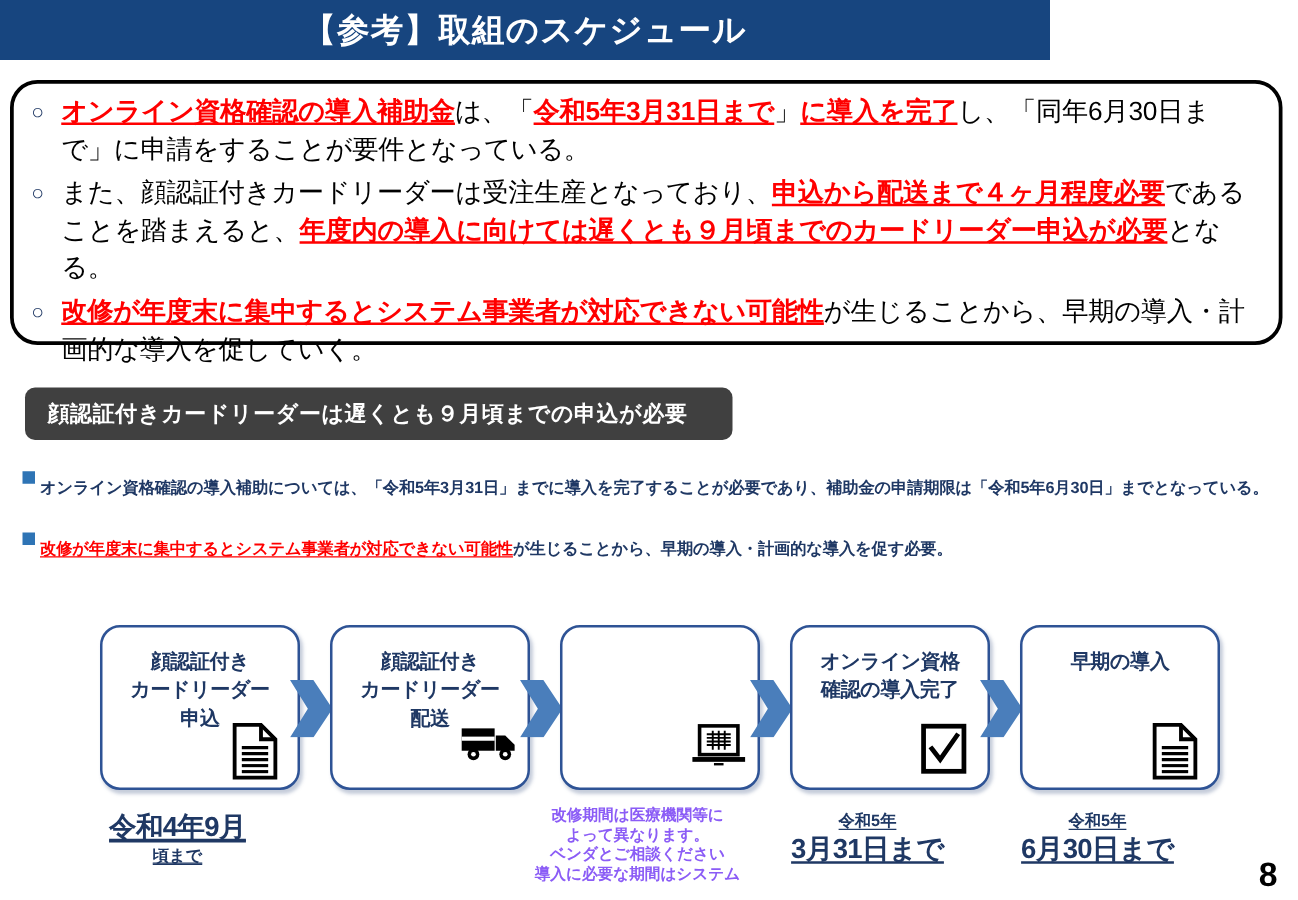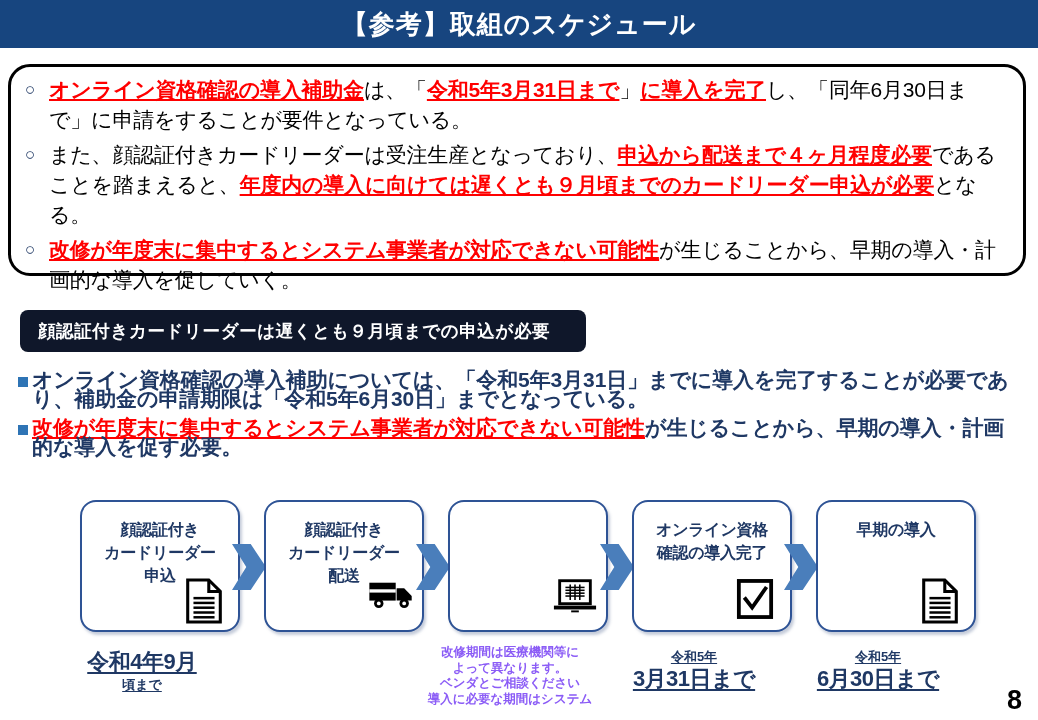--- a/index.html
+++ b/index.html
@@ -13,21 +13,21 @@
     position: relative;
     overflow: hidden;
     font-family: "Liberation Sans", "DejaVu Sans", sans-serif;
     color: #000;
   }
 
   
   .title-bar {
     position: absolute;
     left: 0; top: 0;
-    width: 1038px;
+    width: 840px;
     height: 48px;
     background: #17457F;
     display: flex;
     align-items: center;
     justify-content: center;
   }
   .title-bar .title-text {
     color: #ffffff;
     font-size: 26px;
     font-weight: bold;
@@ -74,21 +74,21 @@
     text-decoration: underline;
     text-underline-offset: 2px;
   }
 
   
   .banner {
     position: absolute;
     left: 20px; top: 310px;
     width: 566px;
     height: 42px;
-    background: #0f172a;
+    background: #404040;
     border-radius: 8px;
     display: flex;
     align-items: center;
     padding-left: 18px;
     box-sizing: border-box;
   }
   .banner-text {
     color: #ffffff;
     font-size: 17.5px;
     font-weight: bold;
@@ -112,22 +112,22 @@
     margin-top: 7px;
   }
   .sq-marker i {
     display: block;
     width: 10px;
     height: 10px;
     background: #2E74B5;
   }
   .sq-text {
     flex: 1 1 auto;
-    font-size: 21px;
-    line-height: 19px;
+    font-size: 13px;
+    line-height: 39px;
     font-weight: bold;
     color: #1F3864;
     letter-spacing: -0.1px;
   }
   .sq-text .hl { font-weight: bold; }
 
   
   .flow {
     position: absolute;
     left: 0; top: 498px;
@@ -324,21 +324,21 @@
             <line x1="9" y1="26" x2="31" y2="26"></line>
             <line x1="9" y1="31" x2="31" y2="31"></line>
             <line x1="9" y1="36" x2="31" y2="36"></line>
             <line x1="9" y1="41" x2="31" y2="41"></line>
           </g>
         </svg></div>
     </div>
   </div>
 
 <div id="captions">
-    <div class="cap" style="left: 52px; top: 648px; width: 180px;">
+    <div class="cap" style="left: 52px; top: 648px; width: 180px; text-decoration: underline;">
       <span class="big">令和4年9月</span>
       <span class="small">頃まで</span>
     </div>
     <div class="cap" style="left: 236px; top: 688px; width: 180px; margin-top: 45px;">
       <span class="big">4か月程度</span>
     </div>
     <div class="cap note-cap" style="left: 412px; top: 645px; width: 196px;">
       <span class="tiny">改修期間は医療機関等に</span>
       <span class="tiny">よって異なります。</span>
       <span class="tiny">ベンダとご相談ください</span>

